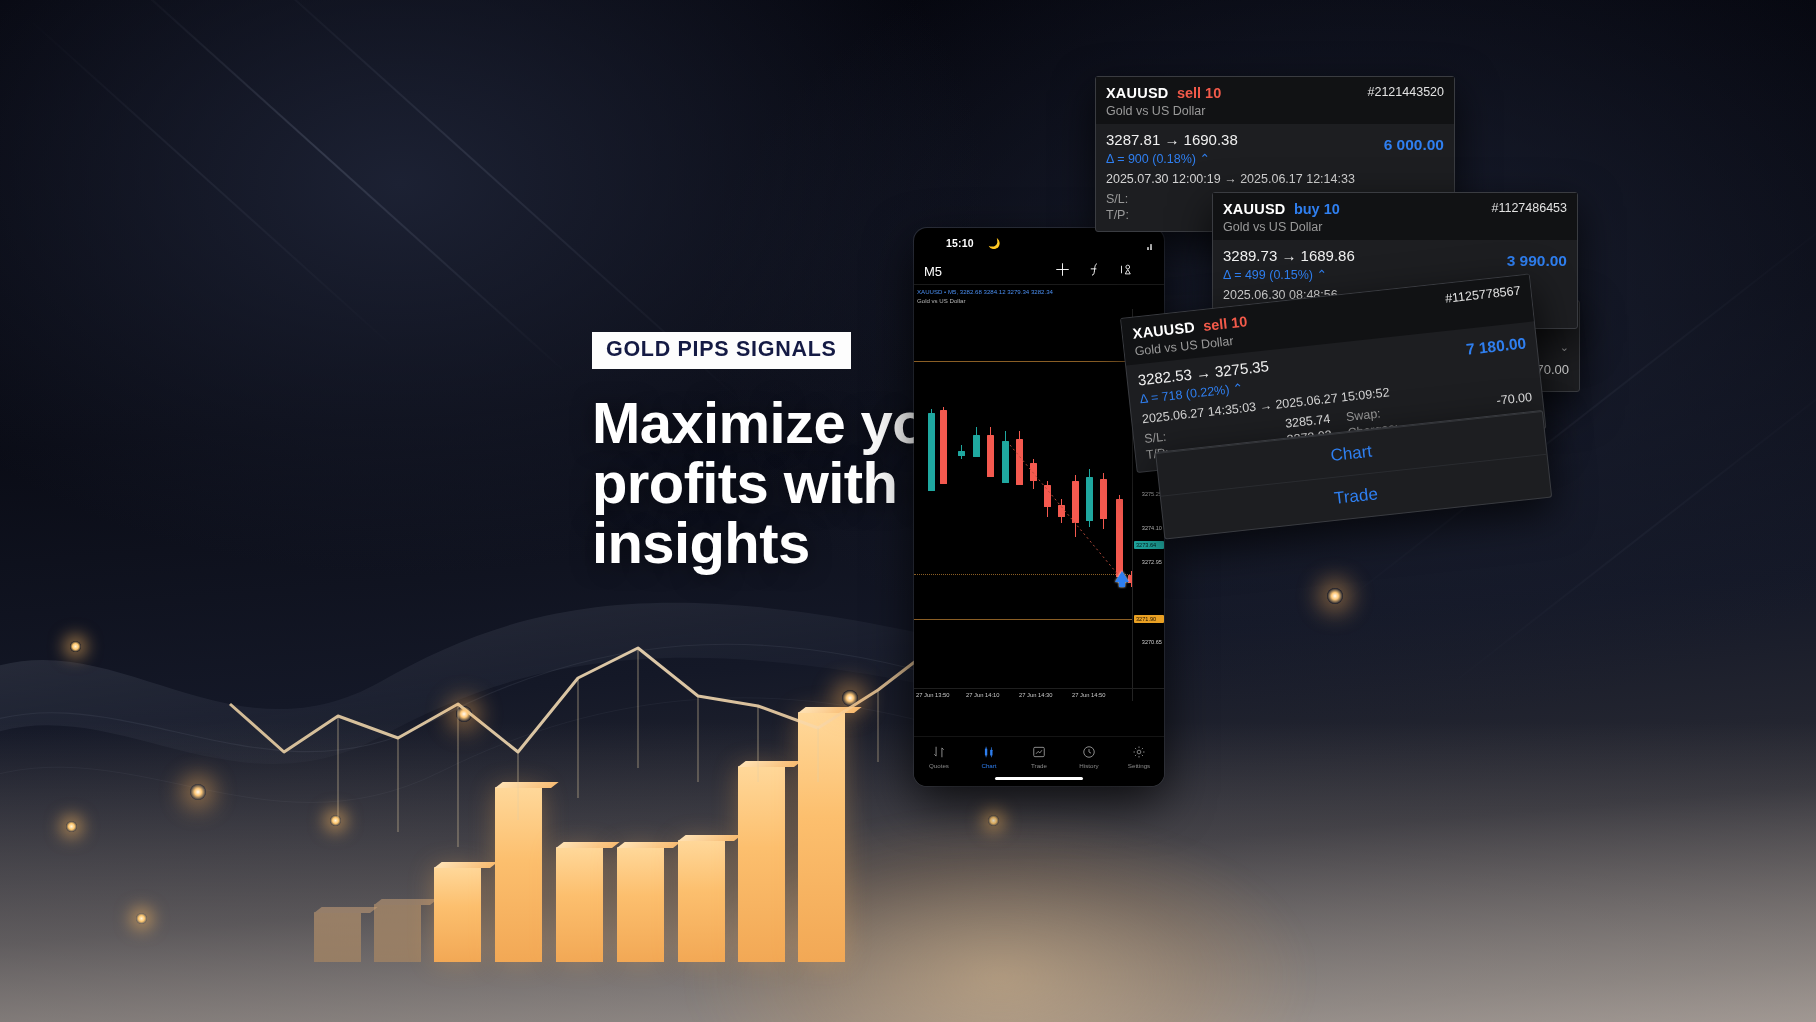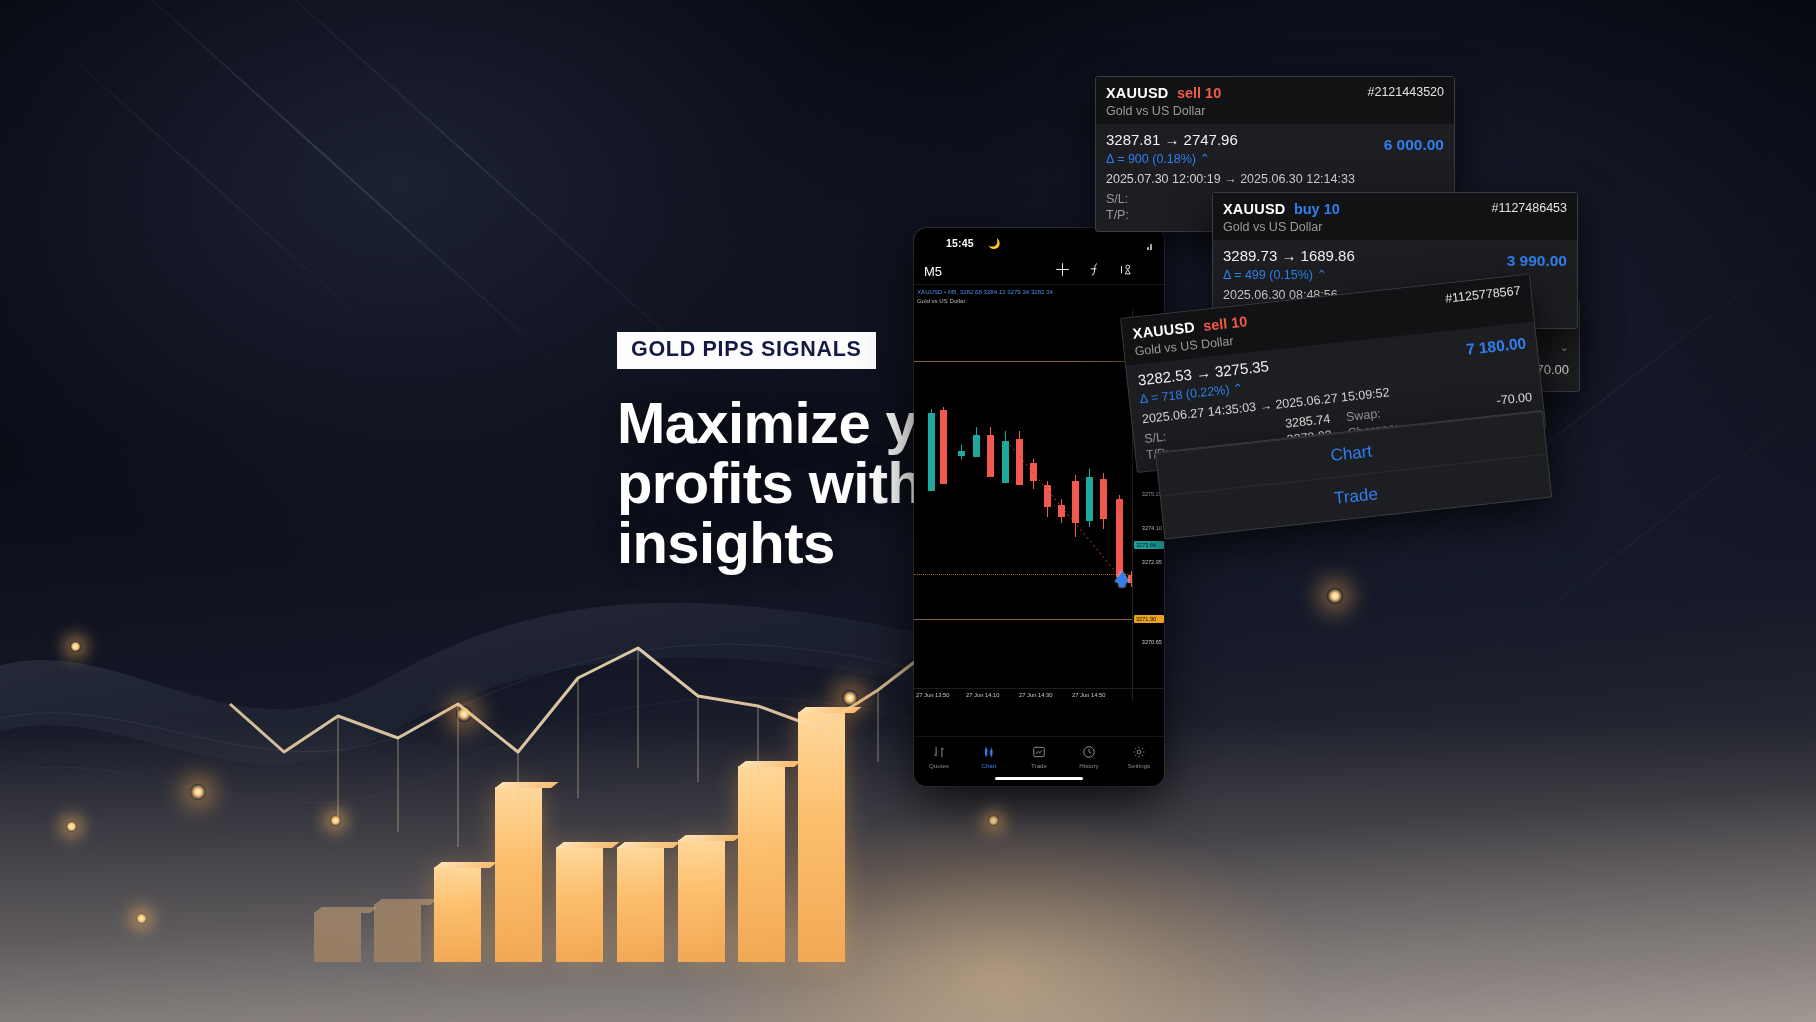--- a/index.html
+++ b/index.html
@@ -63,21 +63,21 @@
     background:radial-gradient(circle,#fff4d8 0%,#ffc870 38%,rgba(255,170,70,0) 72%);
     box-shadow:0 0 16px 6px rgba(255,186,96,.55);
   }
   .spark {
     position:absolute; width:16px; height:16px; border-radius:50%;
     background:radial-gradient(circle,#fffaf0 0%,#ffc97a 30%,rgba(255,170,70,0) 70%);
     box-shadow:0 0 22px 9px rgba(255,180,90,.45);
   }
 
   
-  .copy { position:absolute; left:592px; top:332px; width:520px; z-index:6;margin-left:25px; }
+  .copy { position:absolute; left:592px; top:332px; width:520px; z-index:6; }
   .badge {
     display:inline-block; background:#fdfdfd; color:#141a44;
     font-weight:700; font-size:21.5px; letter-spacing:.7px;
     padding:7px 14px 8px 14px; line-height:1;
   }
   .headline {
     margin-top:24px; color:#ffffff; font-weight:700;
     font-size:58px; line-height:1.035; letter-spacing:-.6px;
     text-shadow:0 3px 22px rgba(0,0,0,.55);
   }
@@ -288,21 +288,21 @@
 </div>
 
 <div class="copy">
   <div class="badge">GOLD PIPS SIGNALS</div>
   <div class="headline">Maximize your profits with expert insights</div>
 </div>
 
 <div class="phone">
 
   <div class="statusbar">
-    <span class="clock">15:45</span>
+    <span class="clock">15:10</span>
     <span class="moon">🌙</span>
     <span class="sigs">
         <i></i>
         <i></i>
       </span>
   </div>
 
   <div class="chart-toolbar">
     <span class="tf">M5</span>
     <span class="tools">
@@ -474,26 +474,26 @@
 
 <div class="card" id="card1">
   <div class="chead">
     <span class="c-sym">XAUUSD</span>
     <span class="c-side sell"><span>sell</span> <span>10</span></span>
     <span class="c-id">#2121443520</span>
     <div class="c-name">Gold vs US Dollar</div>
   </div>
   <div class="cbody">
     <div class="c-prices">
-      <span>3287.81</span> <span>→</span> <span>2747.96</span>
+      <span>3287.81</span> <span>→</span> <span>1690.38</span>
     </div>
     <div class="c-profit">6 000.00</div>
     <div class="c-delta"><span>Δ = 900 (0.18%)</span> <span>⌃</span></div>
     <div class="c-time">
-      <span>2025.07.30 12:00:19</span> <span>→</span> <span>2025.06.30 12:14:33</span>
+      <span>2025.07.30 12:00:19</span> <span>→</span> <span>2025.06.17 12:14:33</span>
     </div>
     <div class="c-grid">
       <div class="c-col" style="max-width:165px;">
         <div class="c-row">
             <span>S/L:</span>
             <span class="v">3290</span>
           </div>
         <div class="c-row">
             <span>T/P:</span>
             <span class="v">3279</span>

